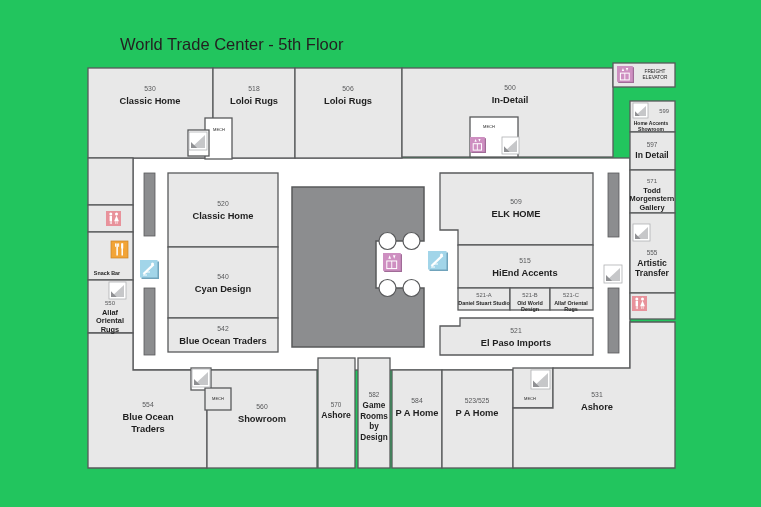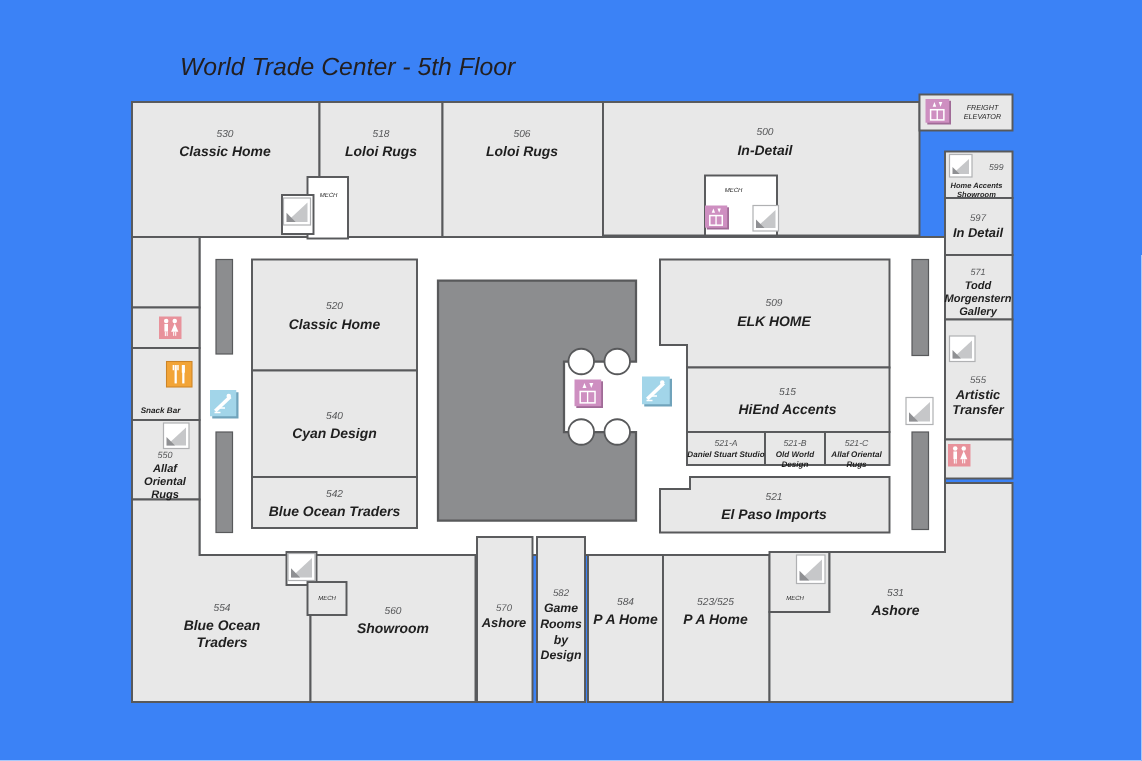--- a/index.html
+++ b/index.html
@@ -1,17 +1,17 @@
 <!DOCTYPE html>
 <html><head>
 <meta charset="utf-8">
 <style>
   html,body{margin:0;padding:0;background:#ffffff;}
-  #stage{position:relative;width:761px;height:507px;background:#3b82f6;overflow:hidden;
-         font-family:"Liberation Sans", sans-serif;font-style:italic;}
+  #stage{position:relative;width:761px;height:507px;background:#22c55e;overflow:hidden;
+         font-family:"Liberation Sans", sans-serif;}
   svg{position:absolute;left:0;top:0;}
   text{font-family:"Liberation Sans", sans-serif;}
 </style>
 </head>
 <body>
 
 <div id="stage">
   <svg id="plan" width="761" height="507" viewBox="0 0 761 507">
     <text id="title-text" x="120" y="50" font-size="16.5" font-weight="500" fill="#231f20">World Trade Center - 5th Floor</text>
   <rect x="133" y="158" width="497" height="212" fill="#ffffff" stroke="#58595b" stroke-width="1.3"></rect>

